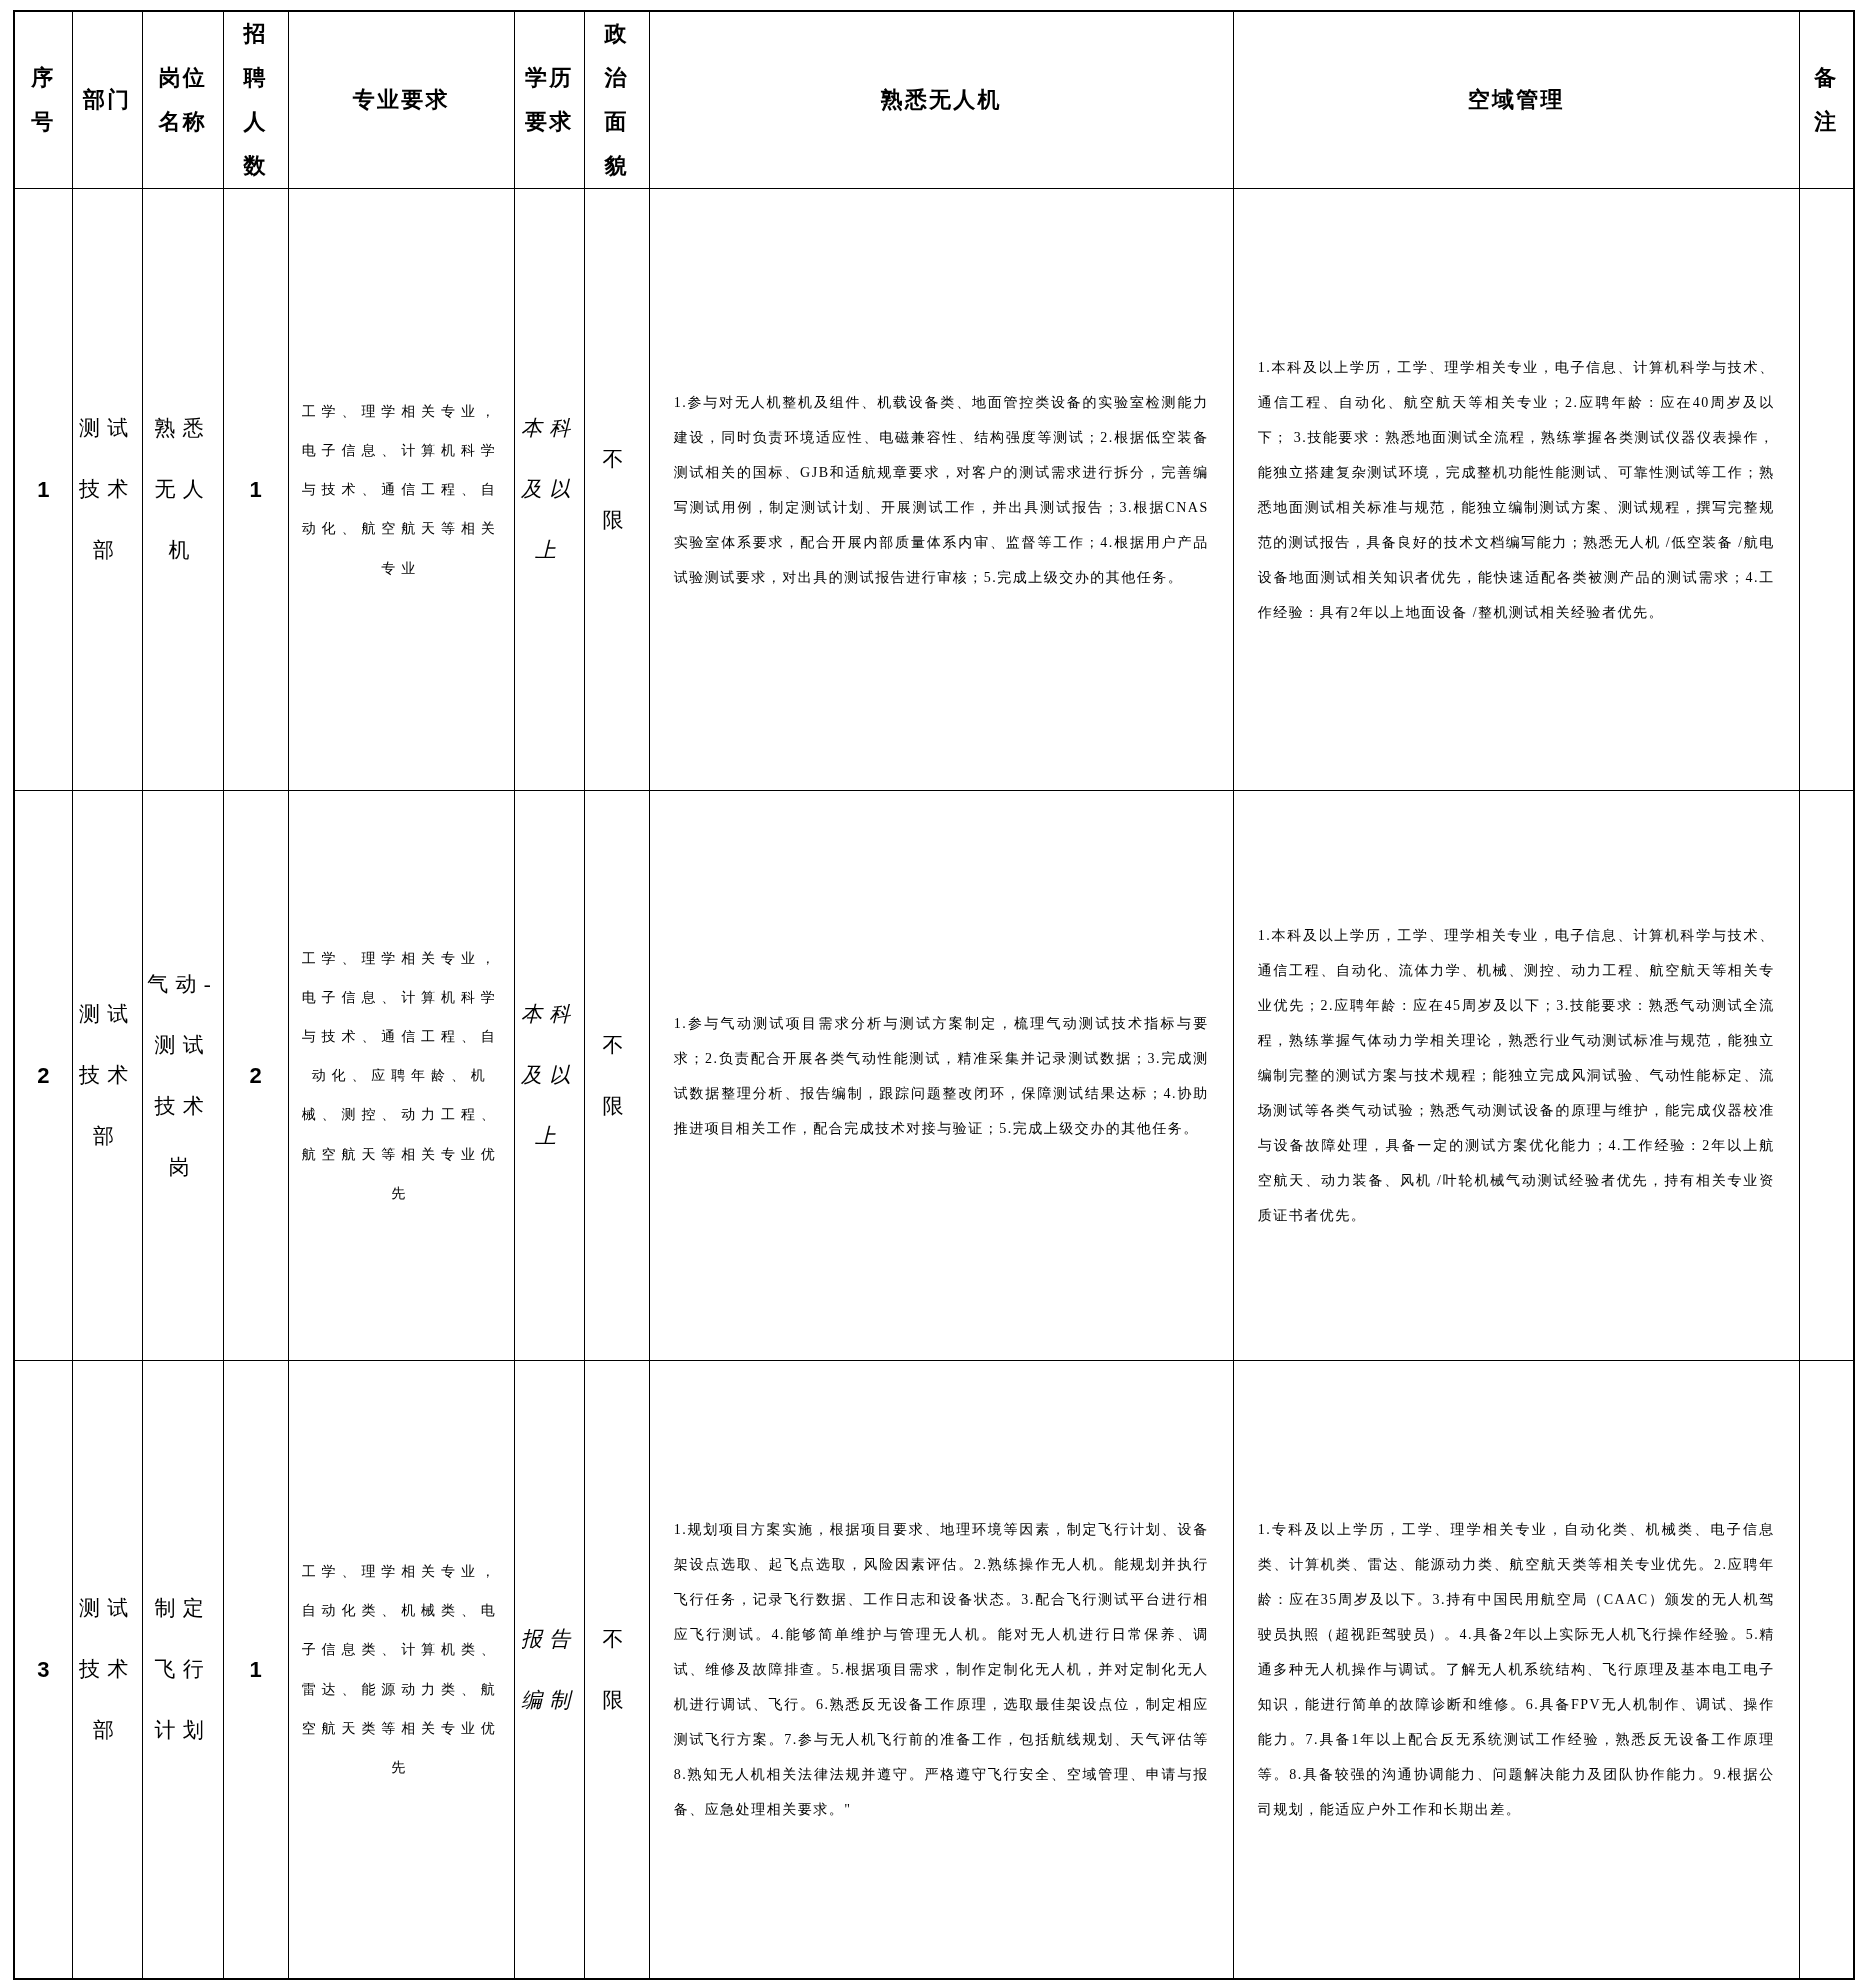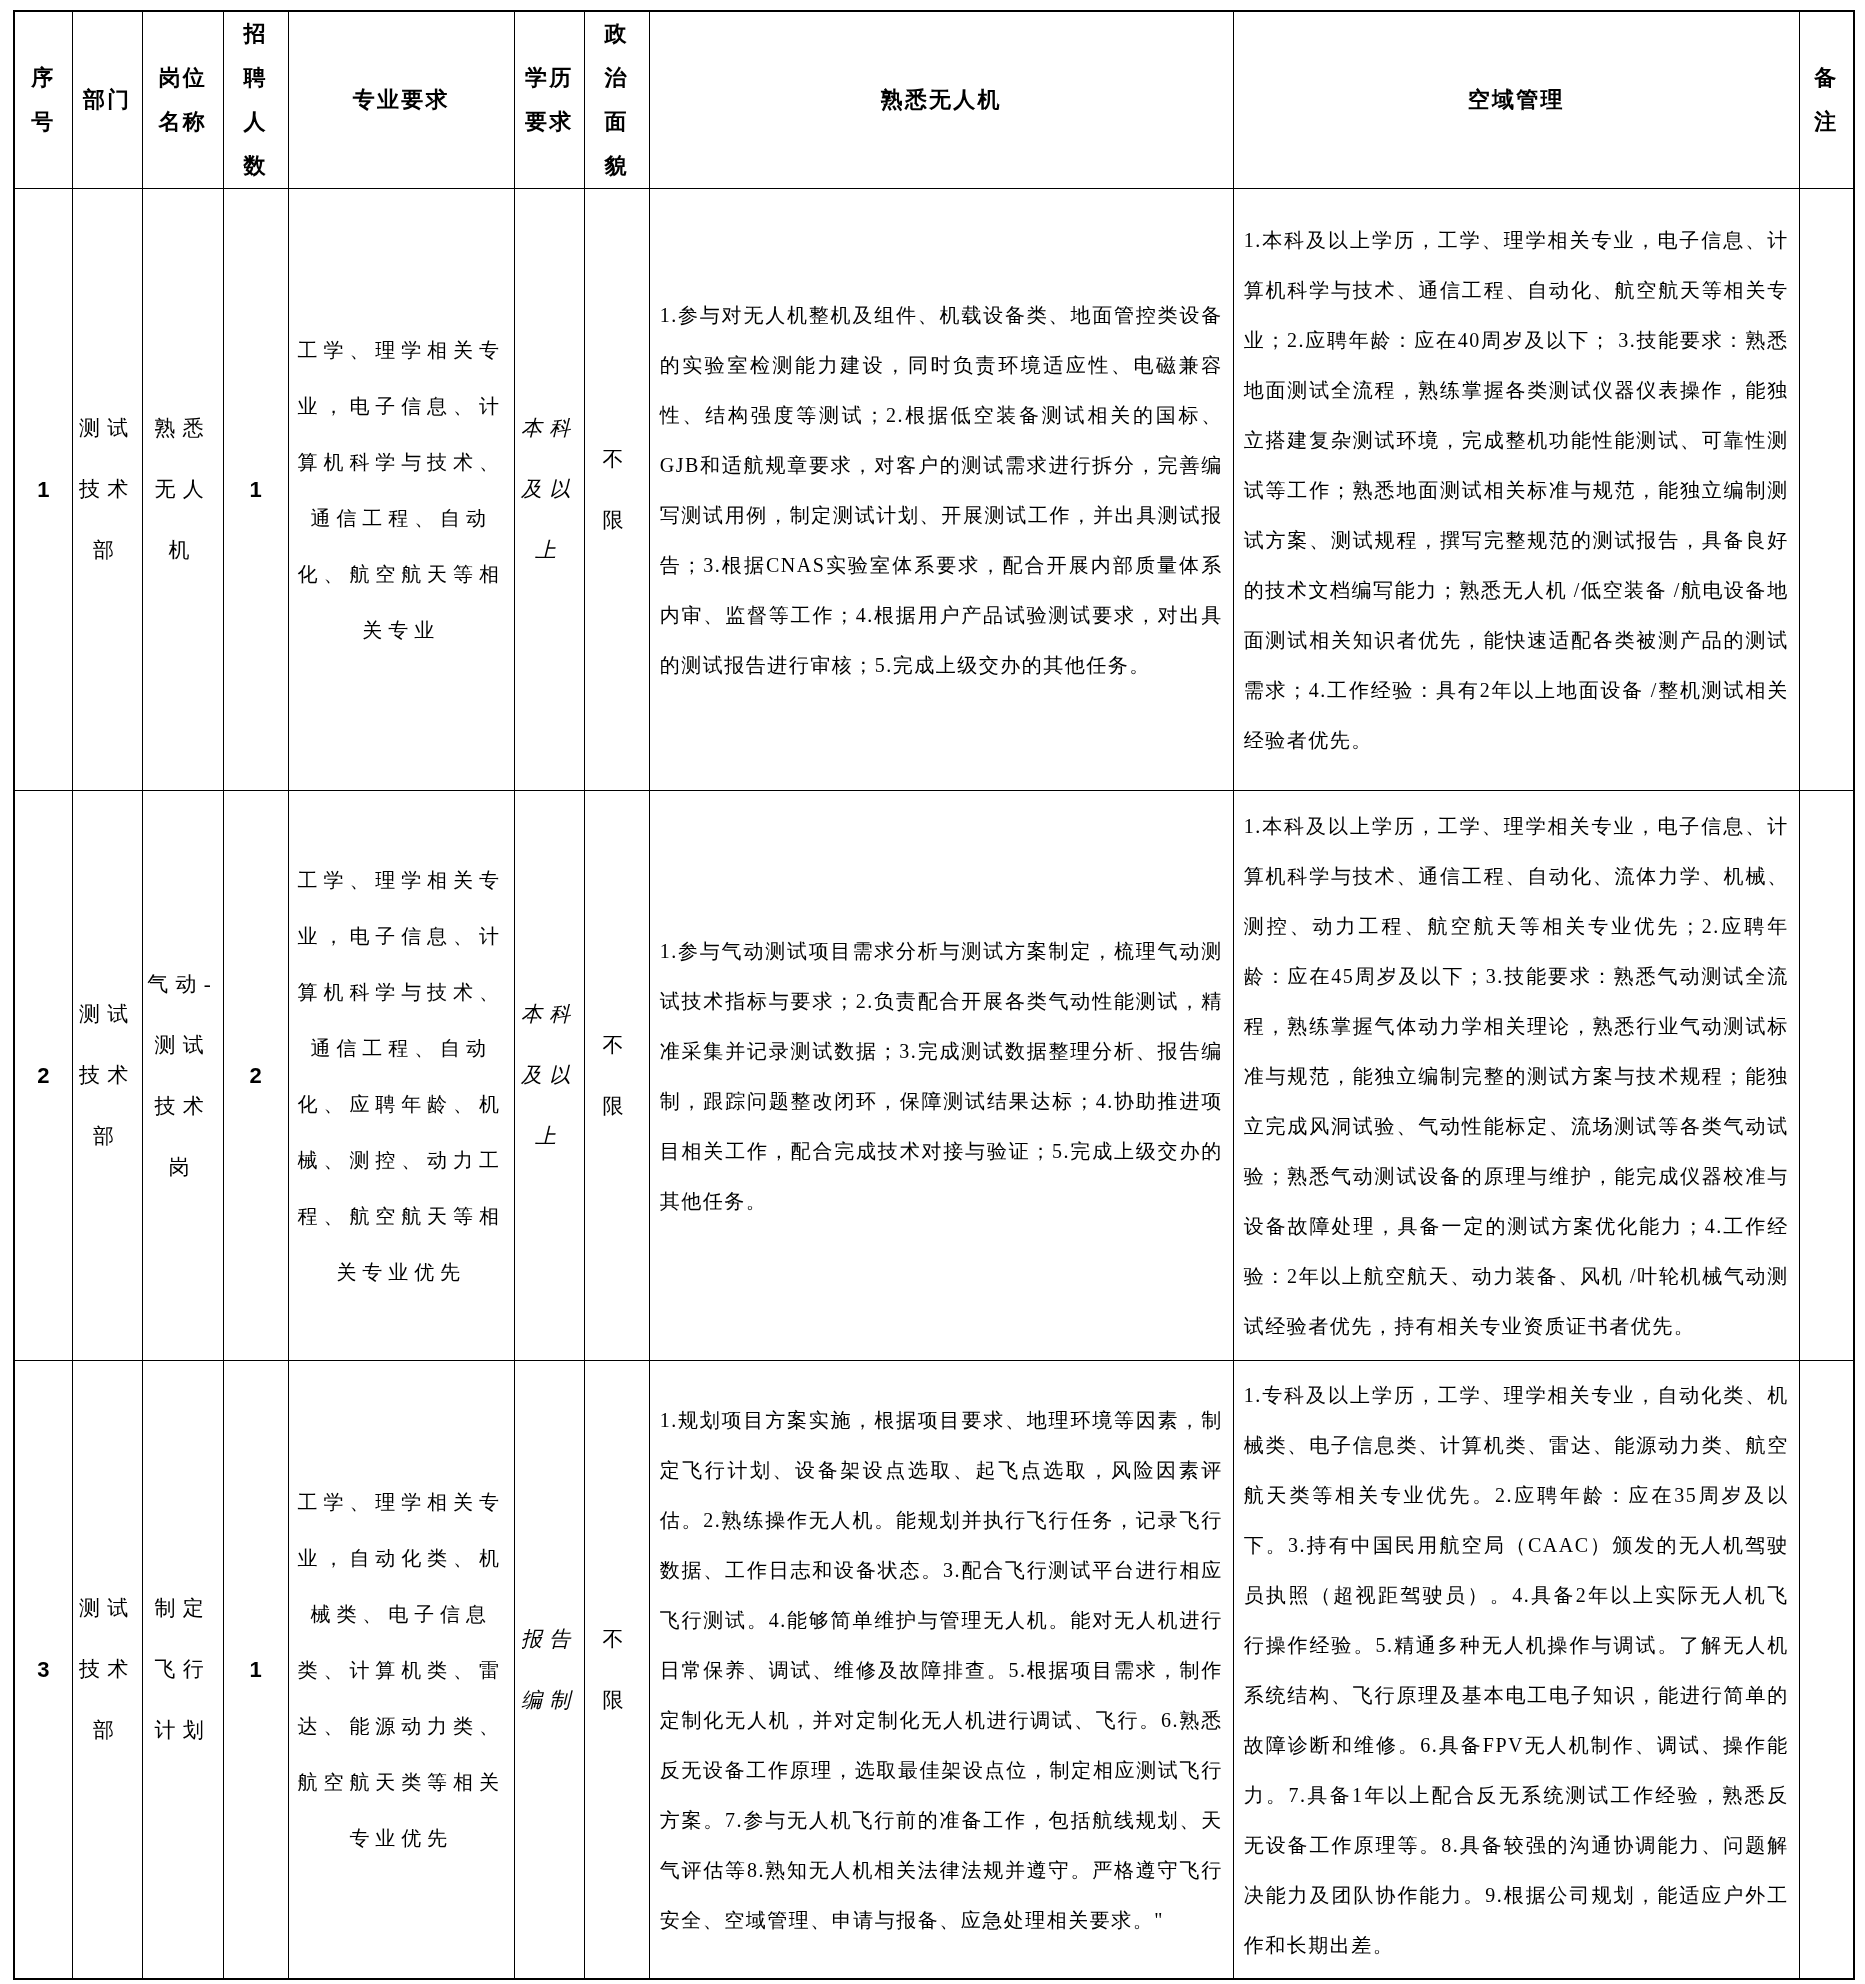--- a/index.html
+++ b/index.html
@@ -61,31 +61,31 @@
     display: block;
     margin: 0 auto;
     word-break: break-all;
   }
   .stack.w-dept { max-width: 59px; }
   .stack.w-pos  { max-width: 73px; }
   .stack.w-edu  { max-width: 59px; font-style: italic; }
   .stack.w-pol  { max-width: 33px; }
   td.c-major {
     text-align: center;
-    font-size: 20px;
+    font-size: 14px;
     line-height: 2.8;
     letter-spacing: 5.9px;
     padding: 0 7.3px;
   }
   td.c-desc {
     text-align: justify;
-    font-size: 20px;
+    font-size: 14px;
     line-height: 2.5;
     letter-spacing: 1.5px;
-    padding: 0 10px;
+    padding: 0 24px;
   }
   td.c-note { }
 </style>
 </head>
 <body>
 
 <div class="sheet">
   <table class="job-table">
     <colgroup>
       <col style="width:58px">

